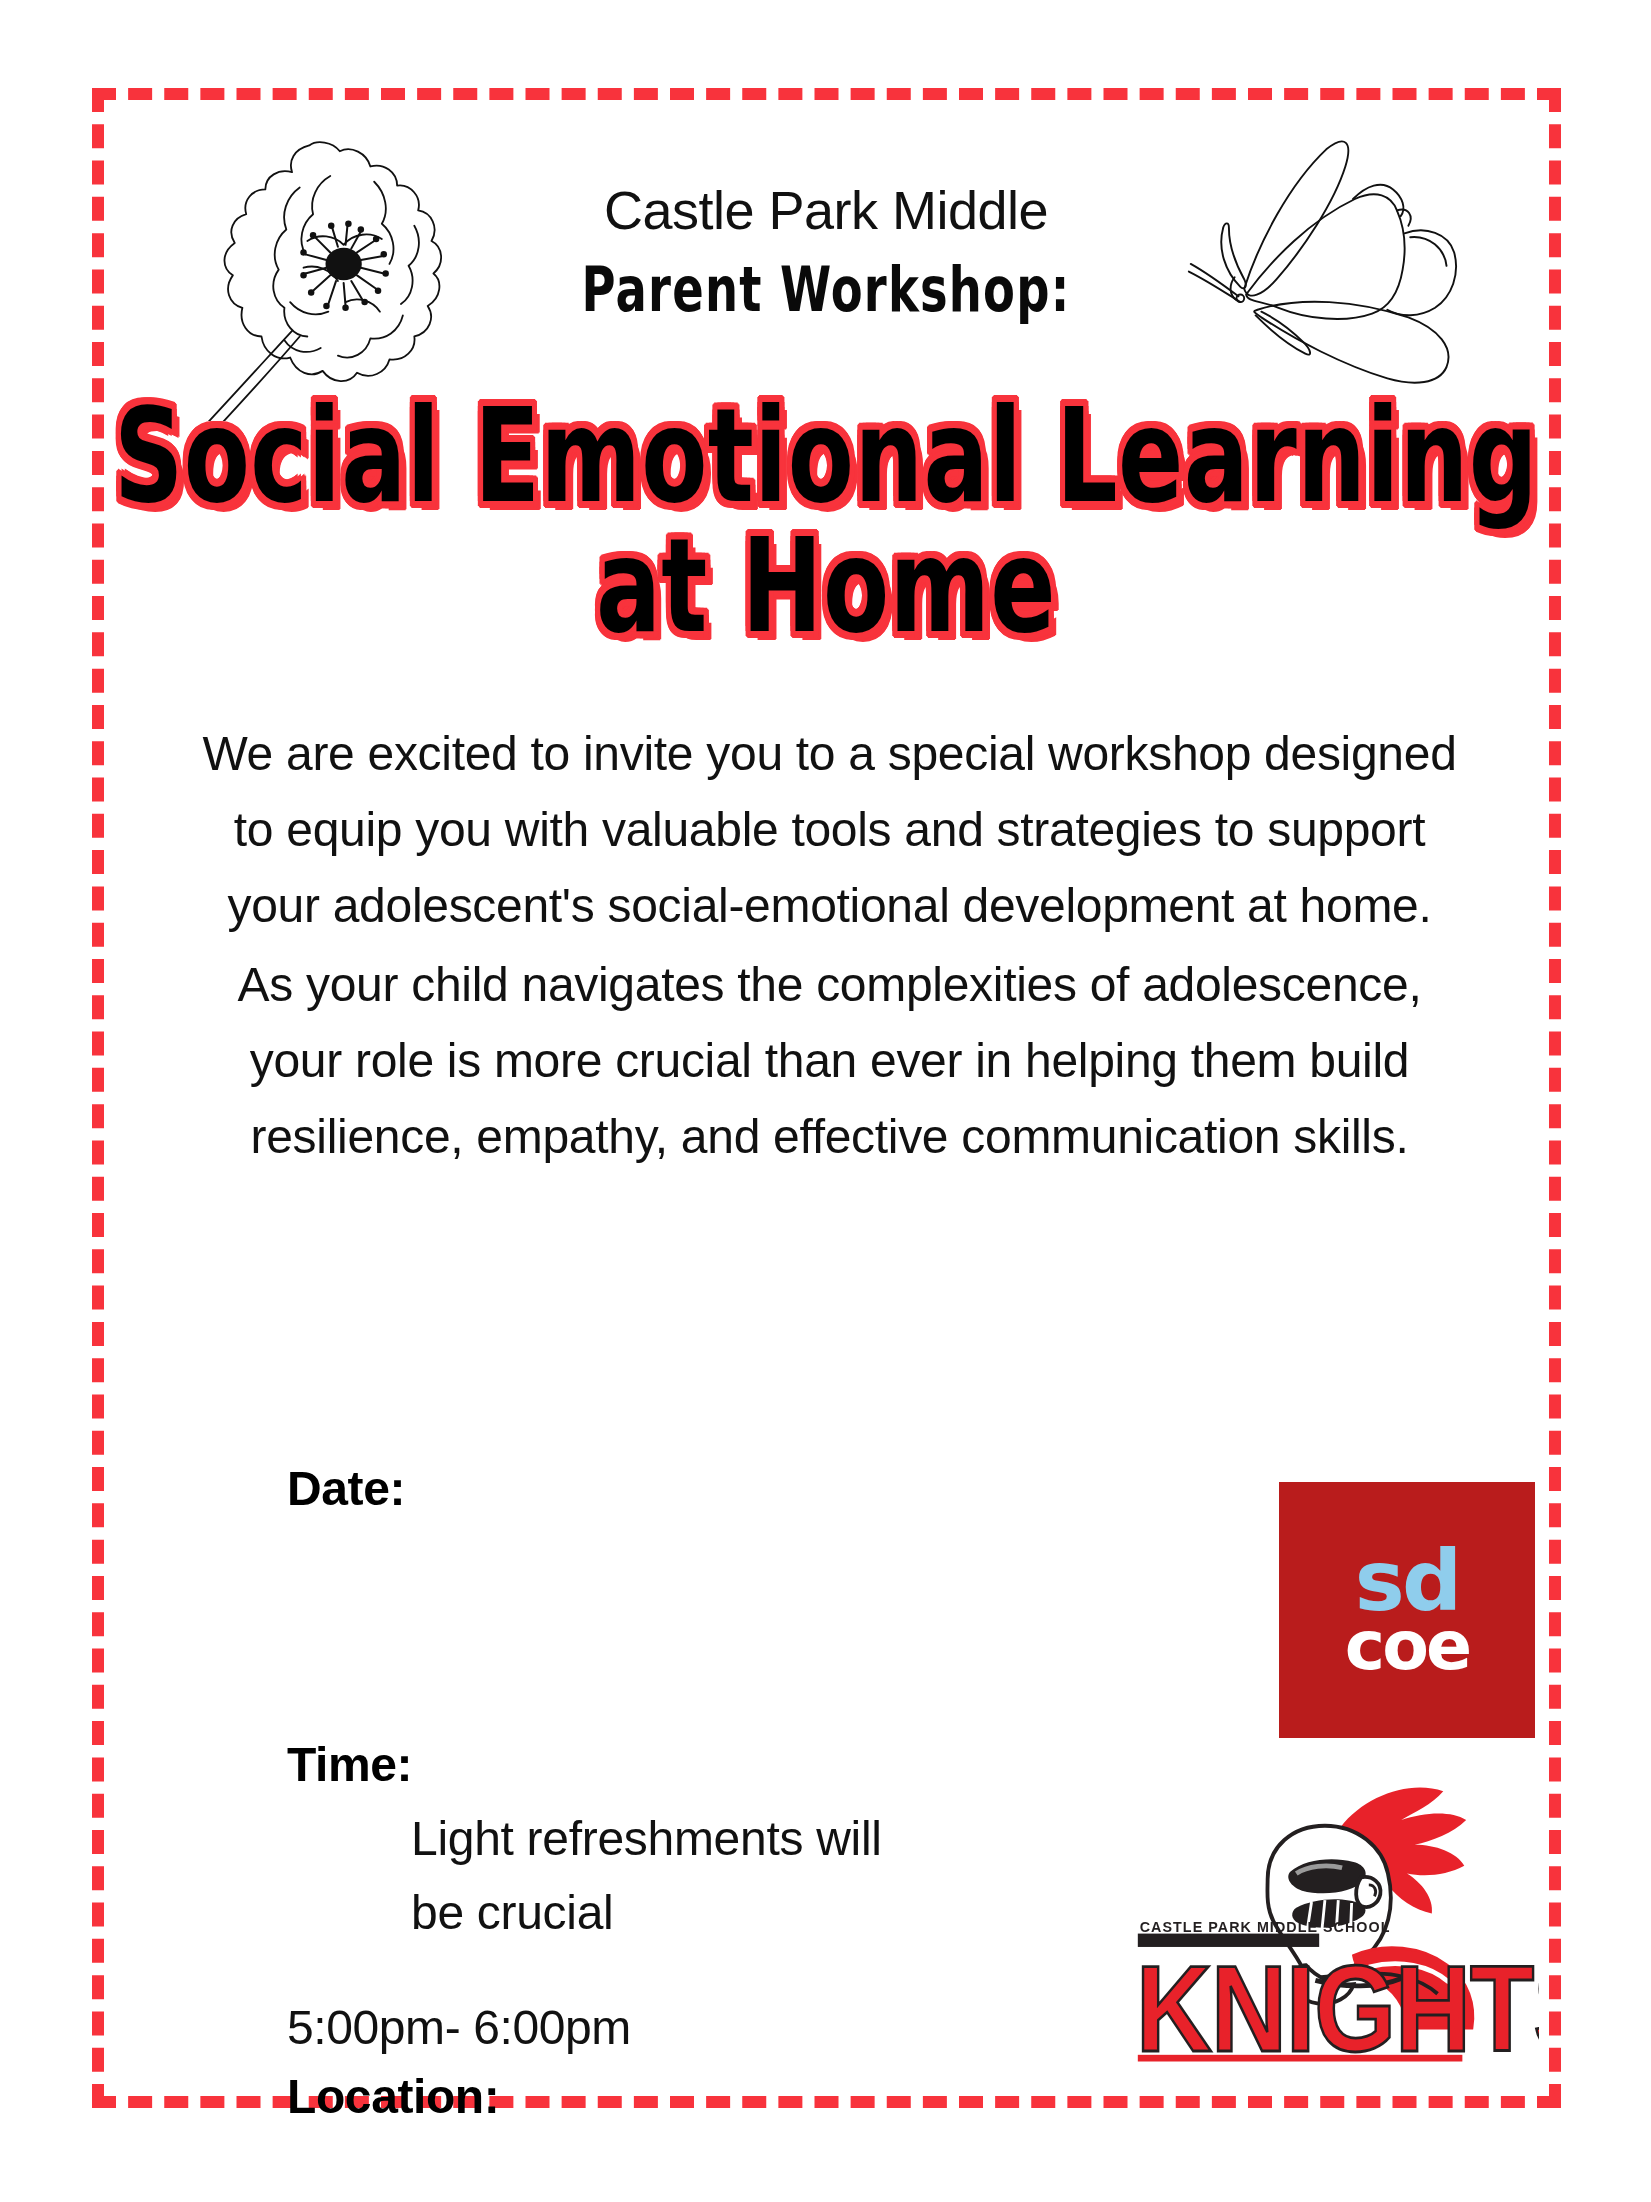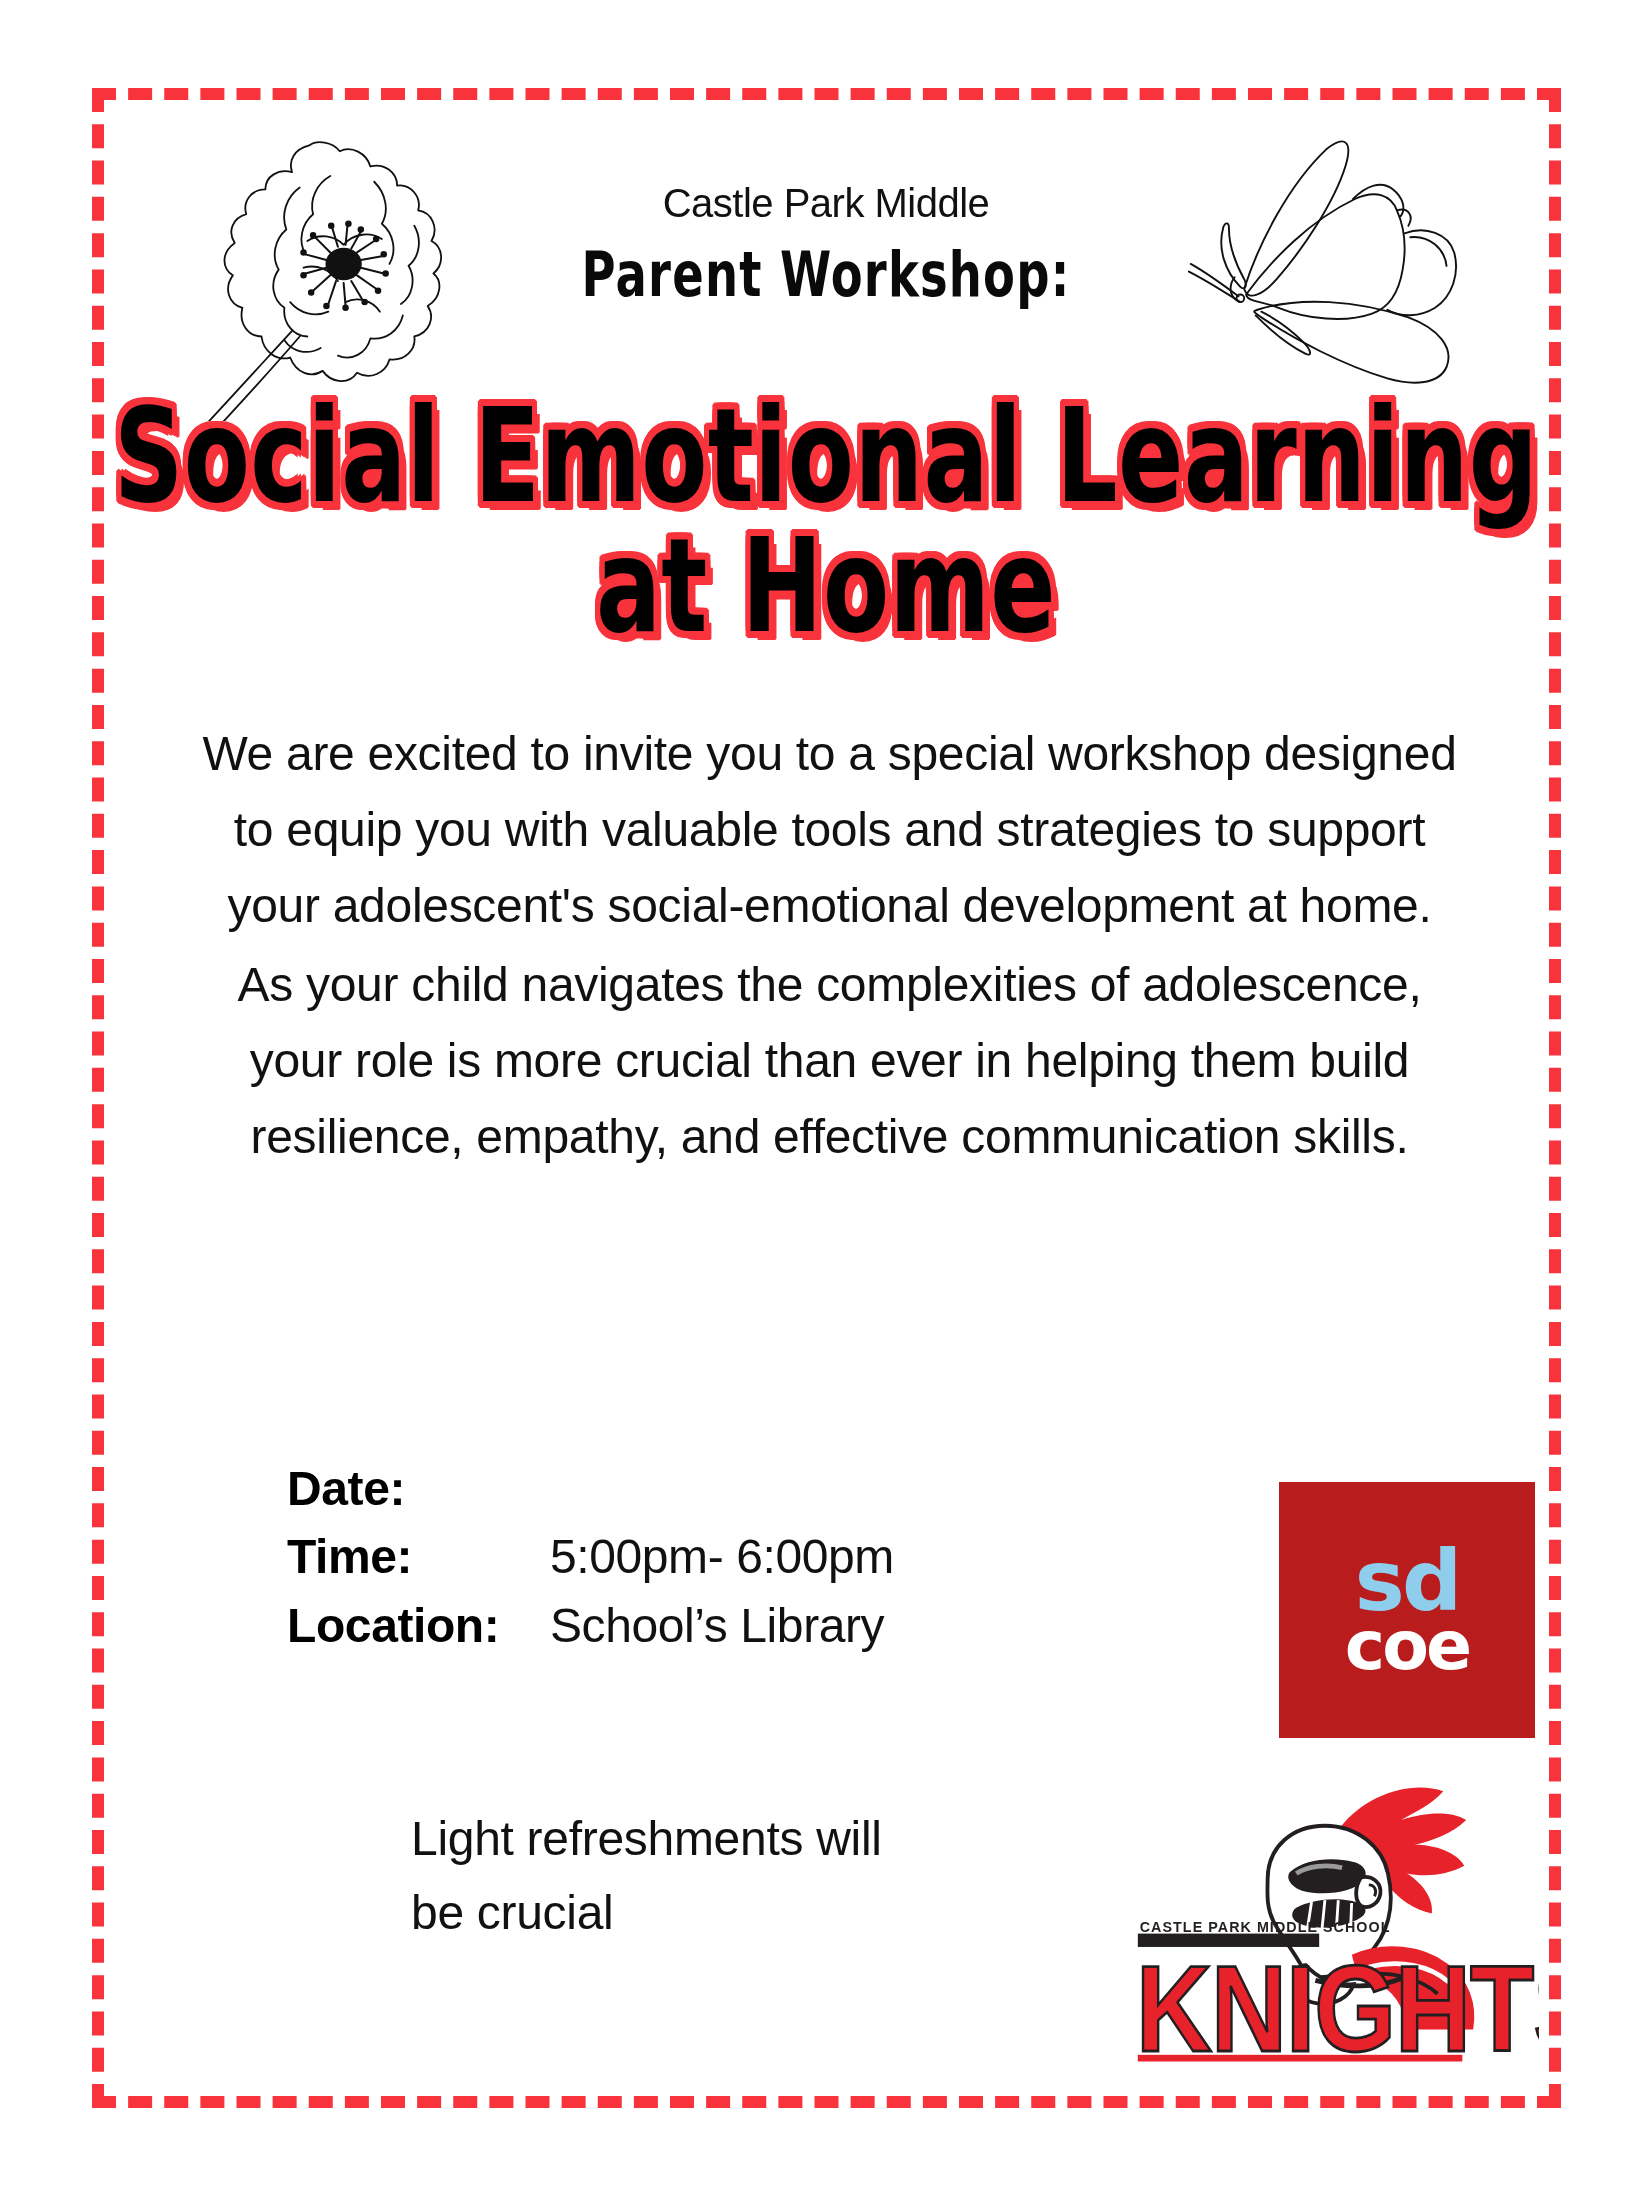--- a/index.html
+++ b/index.html
@@ -37,21 +37,21 @@
 
   
   #header-block {
     position: absolute;
     left: 0; right: 0;
     top: 182px;
     text-align: center;
   }
   #school-name {
     font-family: "Liberation Sans", sans-serif;
-    font-size: 40px;
+    font-size: 54px;
     font-weight: 400;
     color: #111111;
     letter-spacing: -0.5px;
     line-height: 1.05;
   }
   #workshop-kicker {
     margin-top: 19px;
     font-family: "DejaVu Sans", sans-serif;
     font-size: 54px;
     font-weight: 700;
@@ -109,20 +109,21 @@
   #details-block {
     position: absolute;
     left: 287px;
     top: 1461px;
     width: 860px;
   }
   .detail-row {
     display: flex;
     align-items: flex-start;
     margin-bottom: 13.4px;
+    flex-direction: column;
   }
   .detail-label {
     width: 263px;
     flex: 0 0 263px;
     font-family: "Liberation Sans", sans-serif;
     font-size: 48px;
     font-weight: 700;
     color: #000000;
     letter-spacing: -0.4px;
   }

